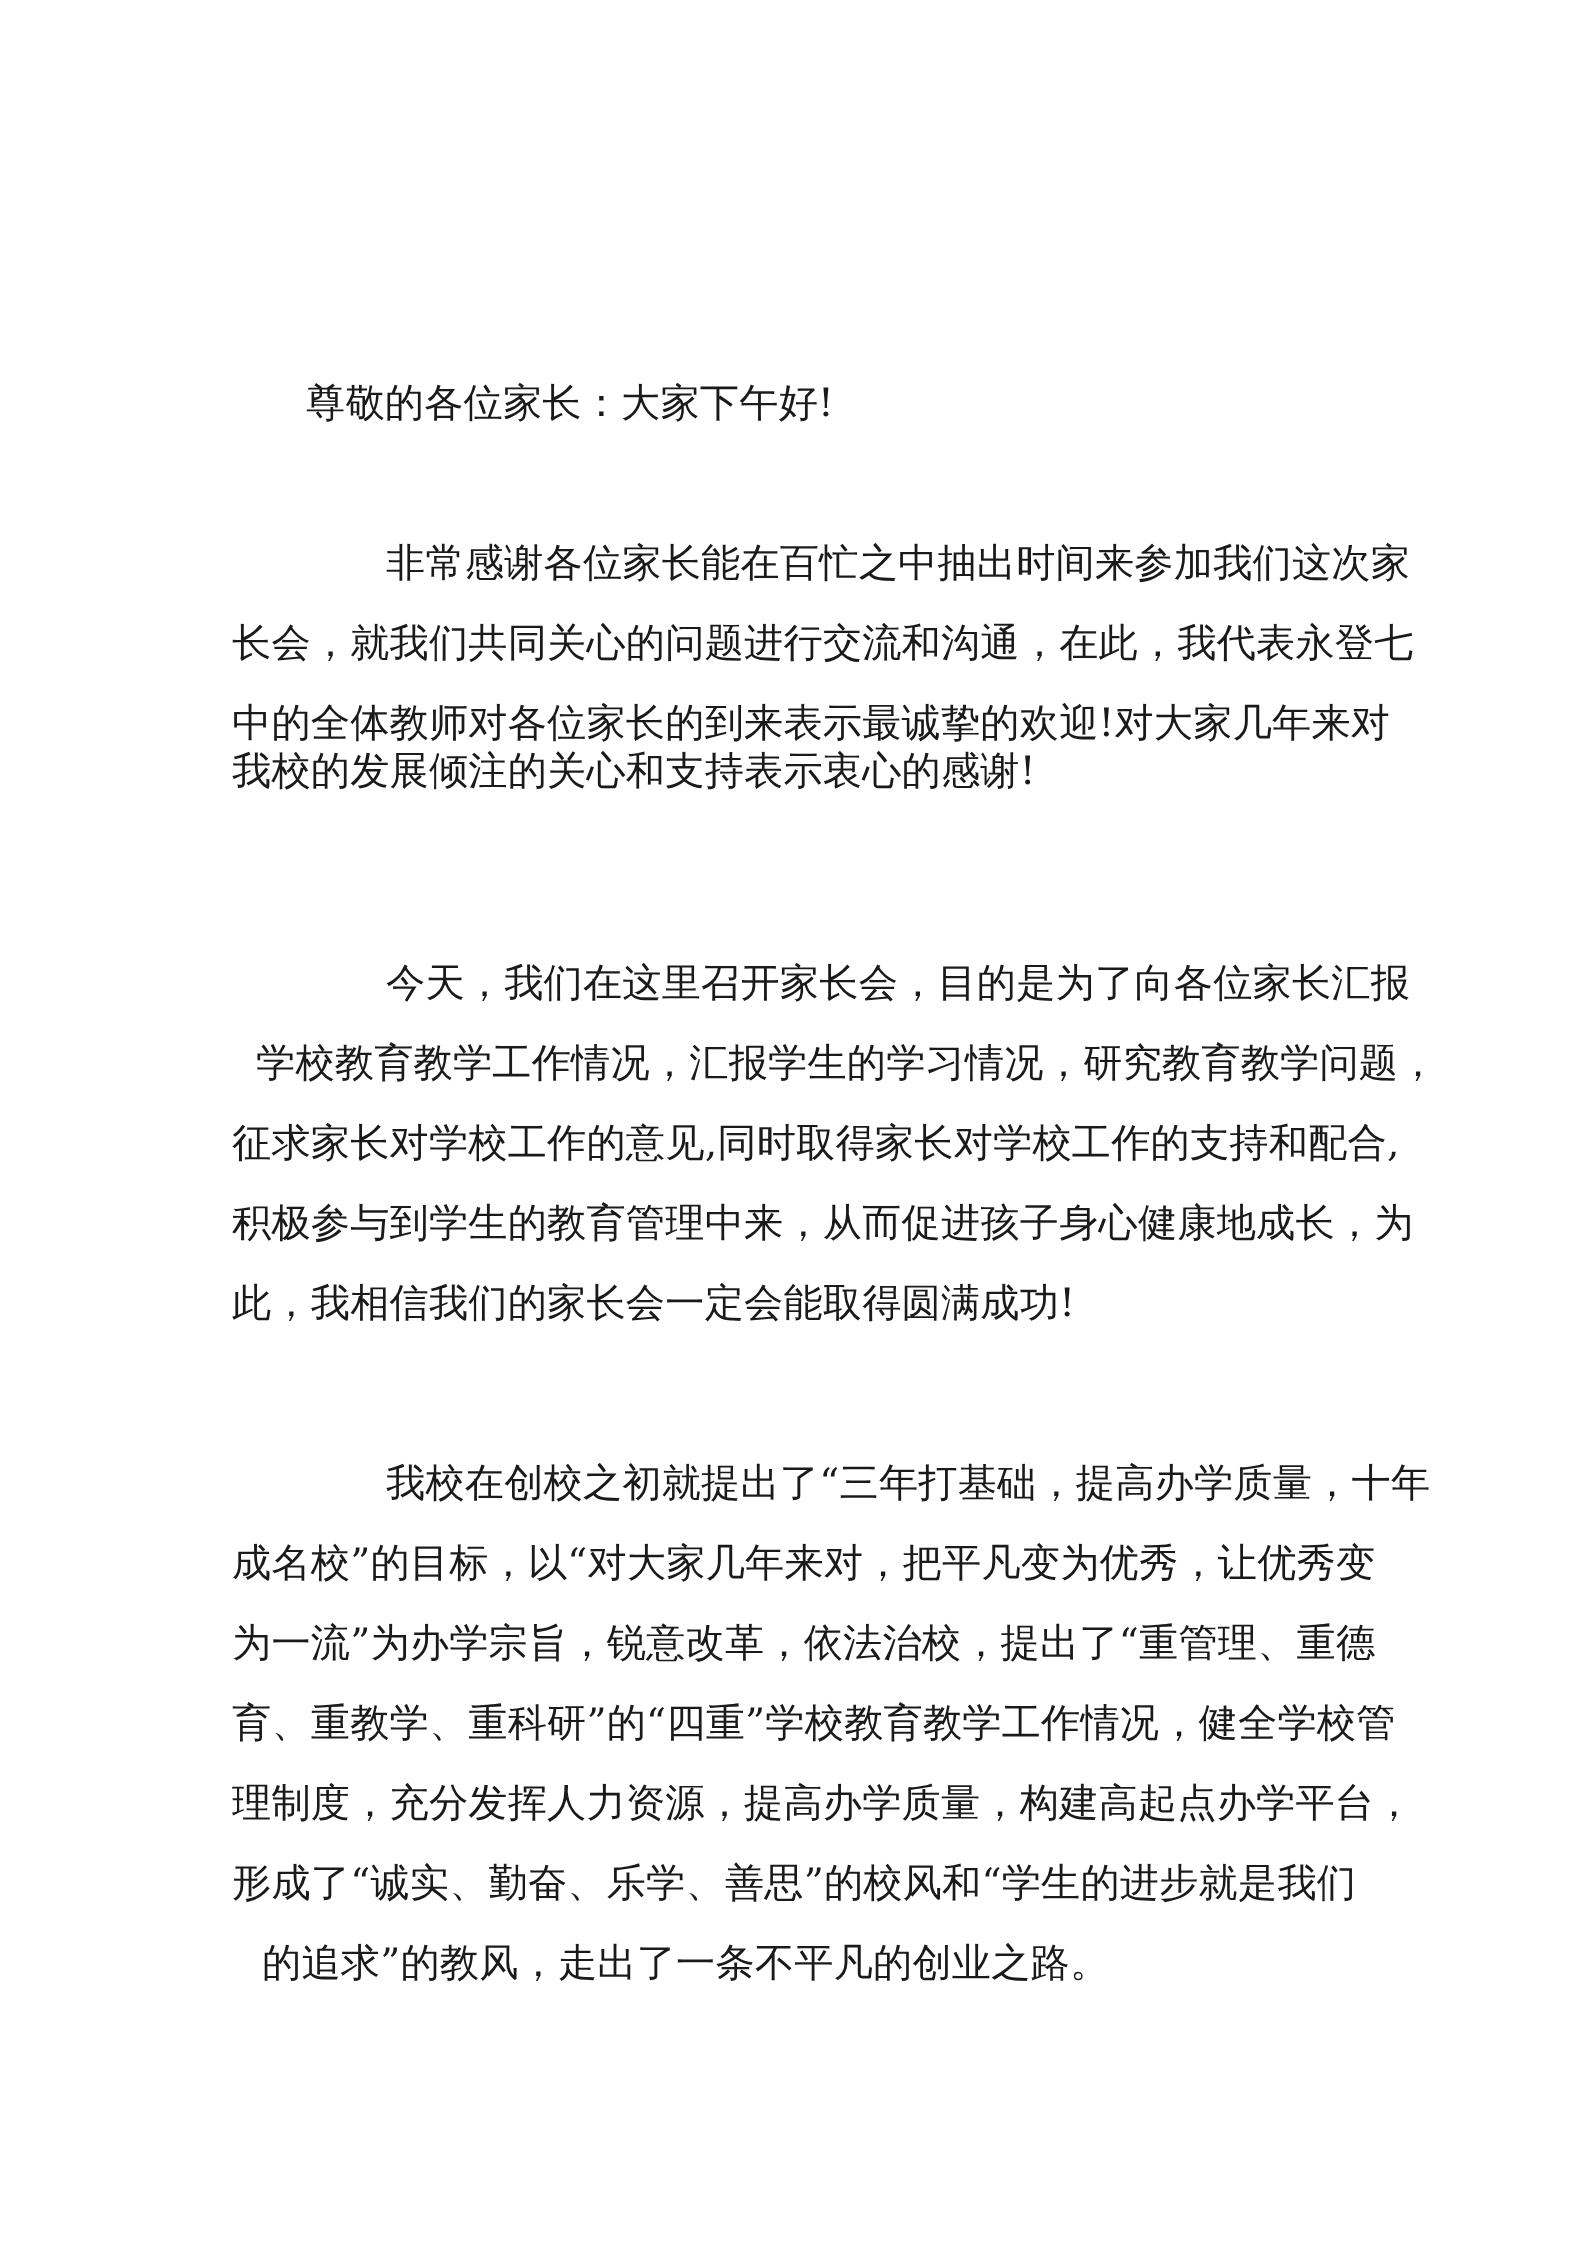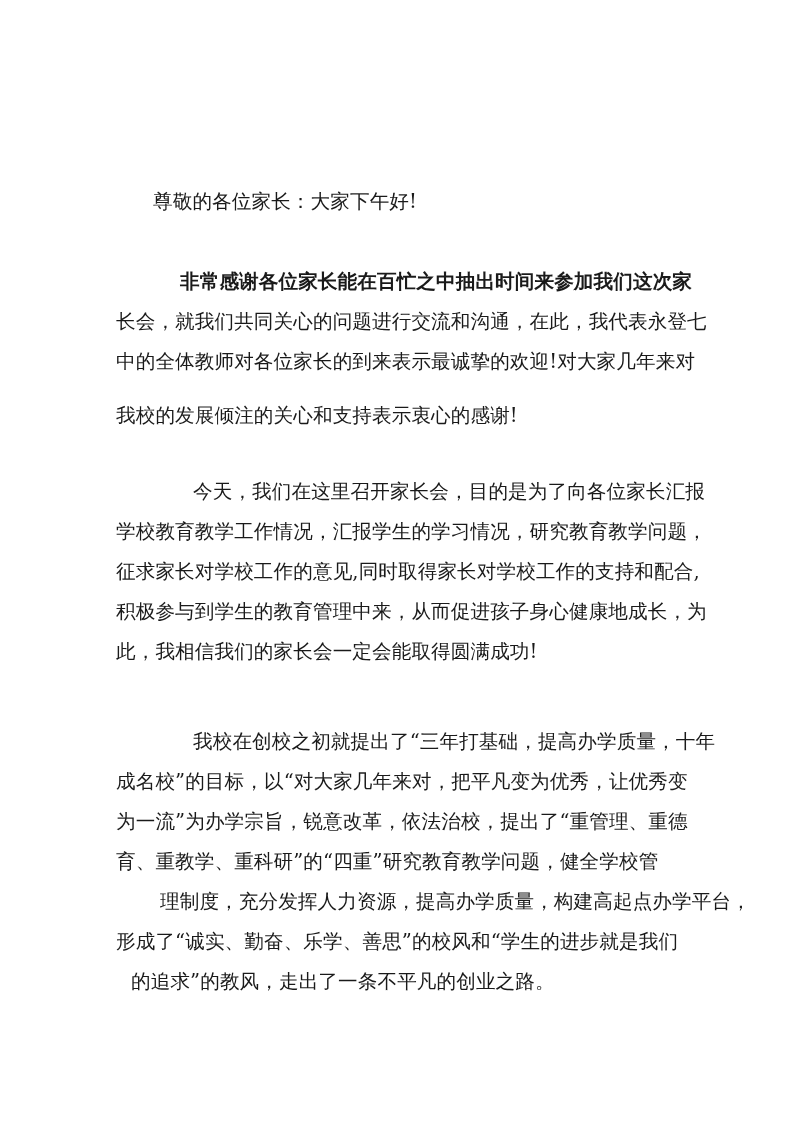--- a/index.html
+++ b/index.html
@@ -18,37 +18,37 @@
     }
   </style>
 </head>
 <body>
 
 <div class="page">
 
   <div class="line" style="left:153px; top:190px;">尊敬的各位家长：大家下午好!</div>
 
   <div>
-    <div class="line" style="left:180px; top:270px;font-weight:bold;">非常感谢各位家长能在百忙之中抽出时间来参加我们这次家</div>
+    <div class="line" style="left:193px; top:270px;">非常感谢各位家长能在百忙之中抽出时间来参加我们这次家</div>
     <div class="line" style="left:116px; top:310px;">长会，就我们共同关心的问题进行交流和沟通，在此，我代表永登七</div>
     <div class="line" style="left:116px; top:350px;">中的全体教师对各位家长的到来表示最诚挚的欢迎!对大家几年来对</div>
-    <div class="line" style="left:116px; top:404px;">我校的发展倾注的关心和支持表示衷心的感谢!</div>
+    <div class="line" style="left:116px; top:374px;">我校的发展倾注的关心和支持表示衷心的感谢!</div>
   </div>
 
   <div>
     <div class="line" style="left:193px; top:480px;">今天，我们在这里召开家长会，目的是为了向各位家长汇报</div>
-    <div class="line" style="left:116px; top:520px;text-align:right;">学校教育教学工作情况，汇报学生的学习情况，研究教育教学问题，</div>
+    <div class="line" style="left:128px; top:520px;text-align:right;">学校教育教学工作情况，汇报学生的学习情况，研究教育教学问题，</div>
     <div class="line" style="left:116px; top:560px;text-align:right;">征求家长对学校工作的意见,同时取得家长对学校工作的支持和配合,</div>
     <div class="line" style="left:116px; top:600px;">积极参与到学生的教育管理中来，从而促进孩子身心健康地成长，为</div>
     <div class="line" style="left:116px; top:640px;">此，我相信我们的家长会一定会能取得圆满成功!</div>
   </div>
 
   <div>
     <div class="line" style="left:193px; top:730px;">我校在创校之初就提出了“三年打基础，提高办学质量，十年</div>
     <div class="line" style="left:116px; top:770px;">成名校”的目标，以“对大家几年来对，把平凡变为优秀，让优秀变</div>
     <div class="line" style="left:116px; top:810px;">为一流”为办学宗旨，锐意改革，依法治校，提出了“重管理、重德</div>
-    <div class="line" style="left:116px; top:850px;">育、重教学、重科研”的“四重”研究教育教学问题，健全学校管</div>
-    <div class="line" style="left:116px; top:890px;margin-left:44px;">理制度，充分发挥人力资源，提高办学质量，构建高起点办学平台，</div>
+    <div class="line" style="left:116px; top:850px;">育、重教学、重科研”的“四重”学校教育教学工作情况，健全学校管</div>
+    <div class="line" style="left:116px; top:890px;">理制度，充分发挥人力资源，提高办学质量，构建高起点办学平台，</div>
     <div class="line" style="left:116px; top:930px;">形成了“诚实、勤奋、乐学、善思”的校风和“学生的进步就是我们</div>
     <div class="line" style="left:131px; top:970px;">的追求”的教风，走出了一条不平凡的创业之路。</div>
   </div>
 
 </div>
 
 </body></html>

